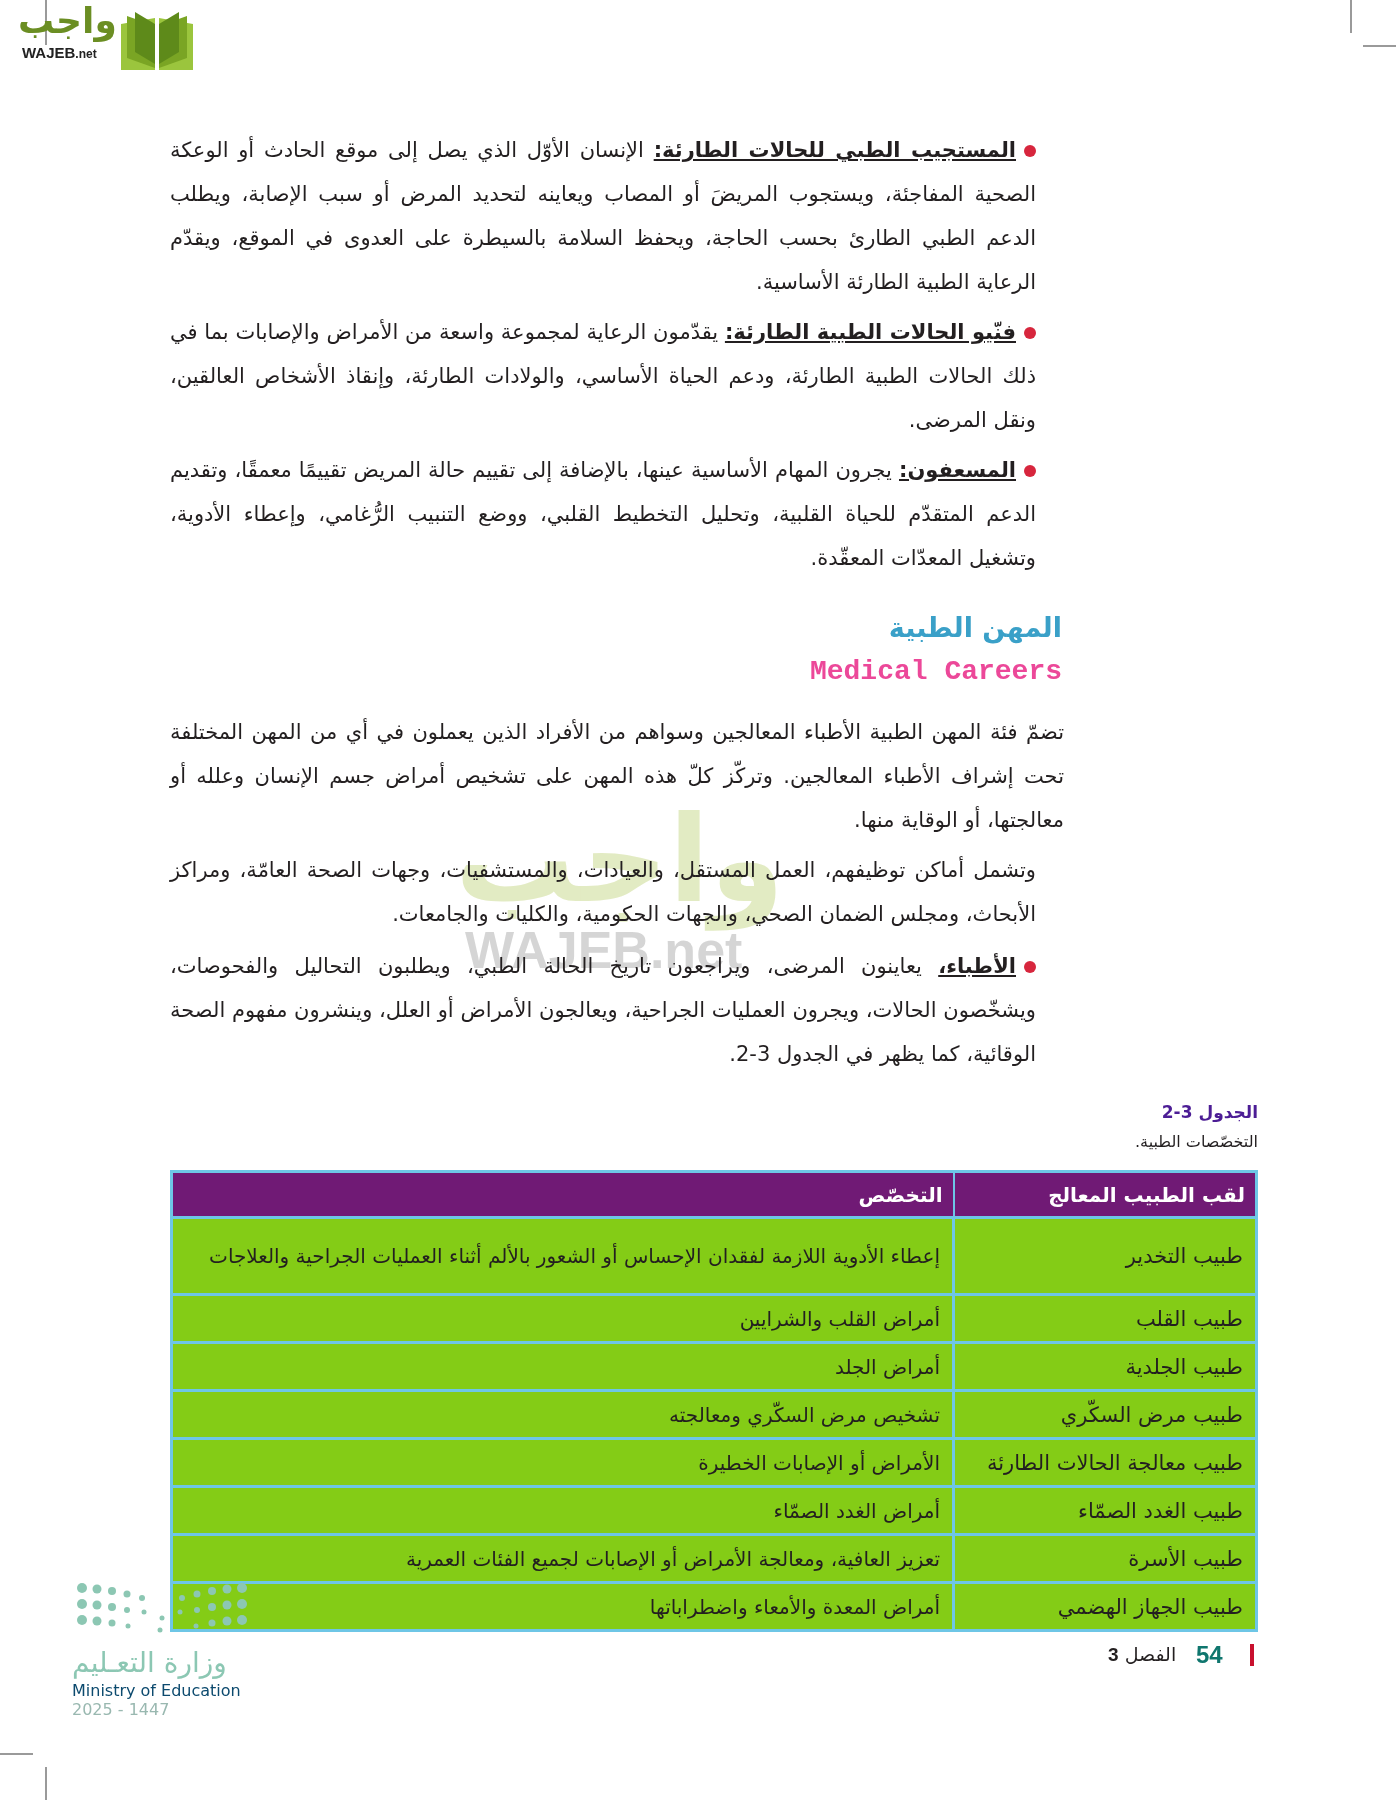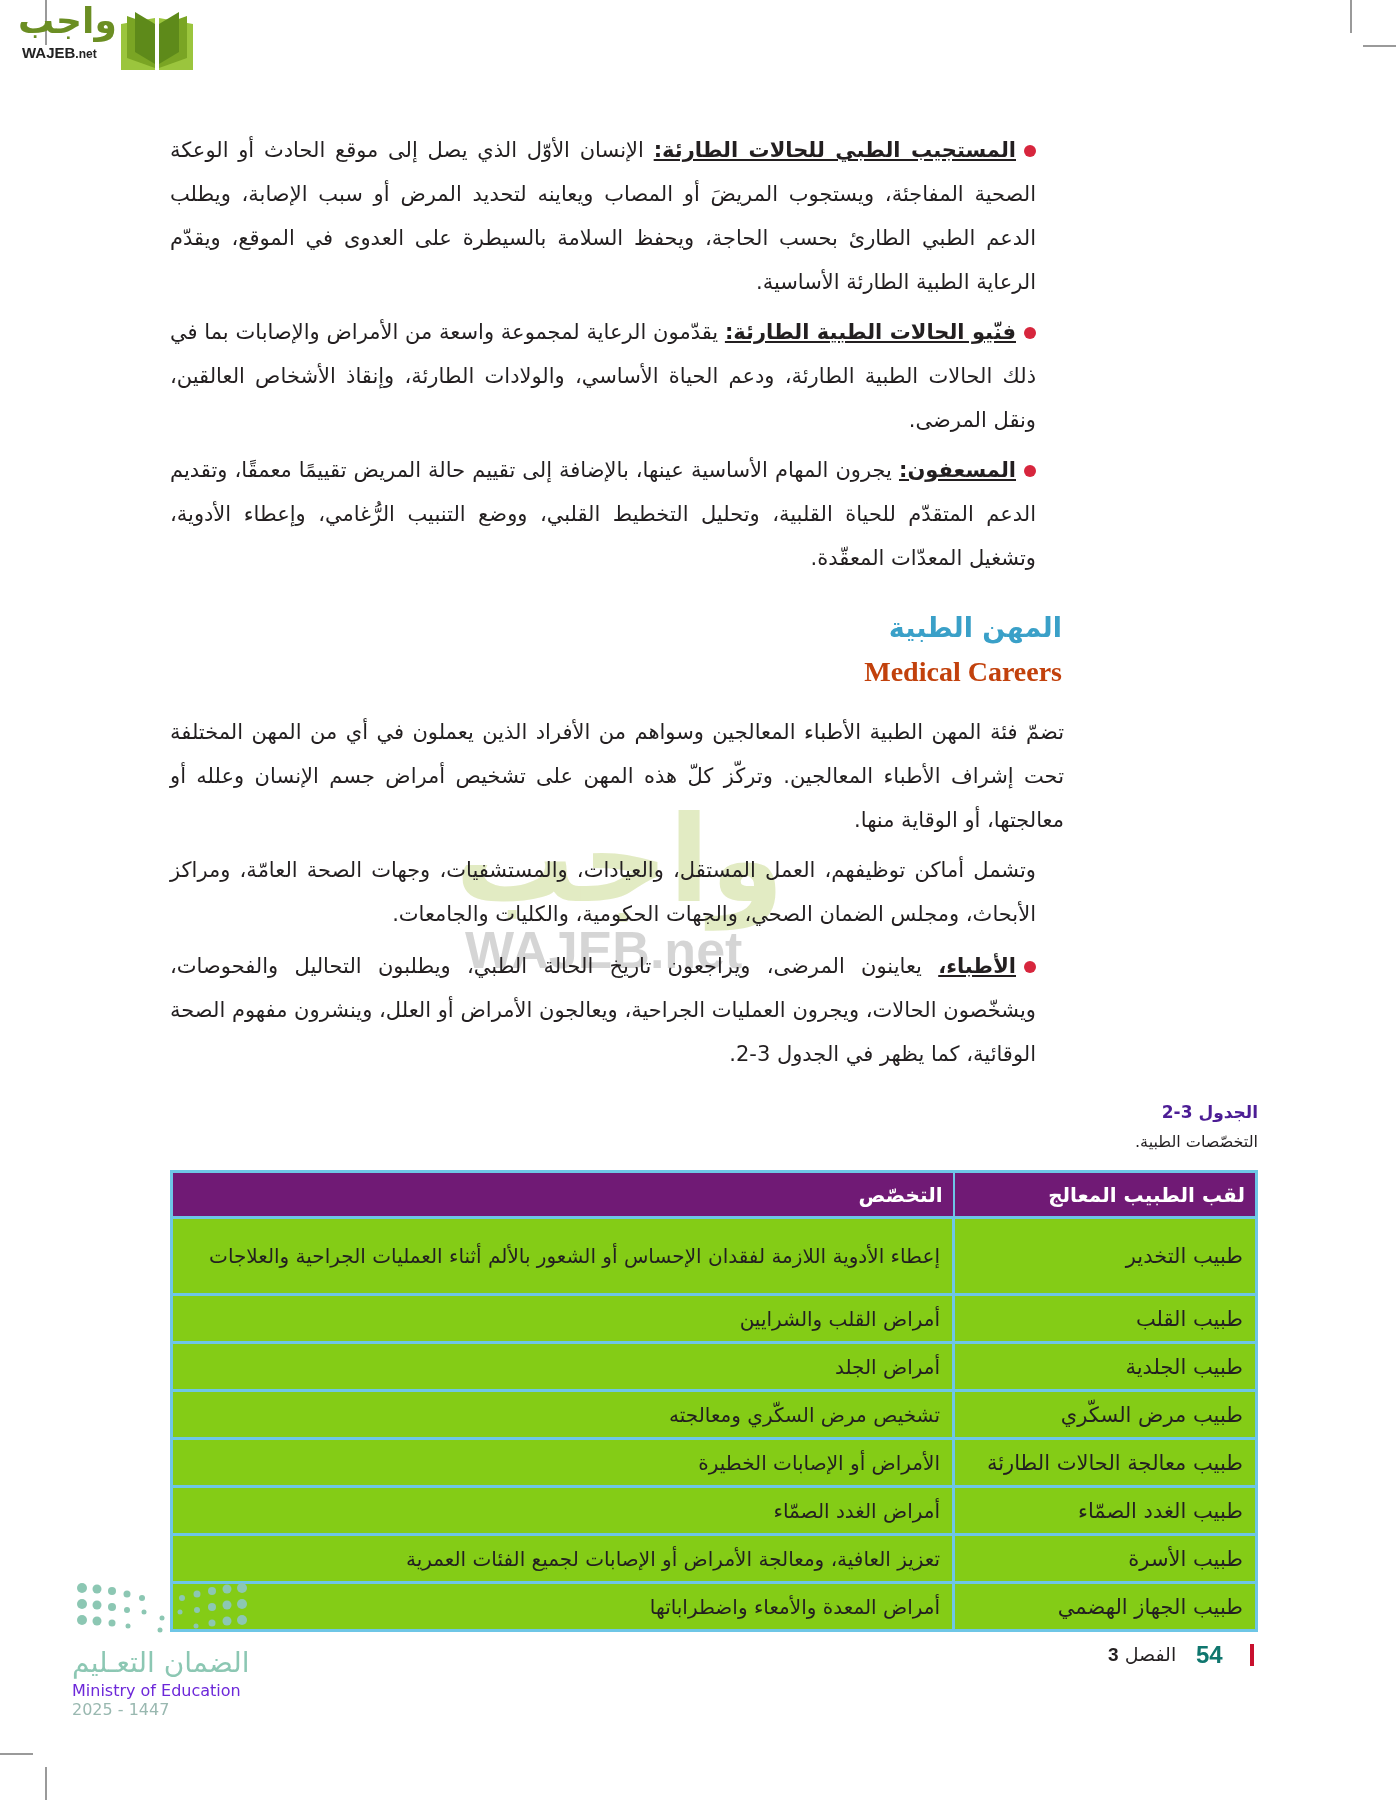--- a/index.html
+++ b/index.html
@@ -20,21 +20,21 @@
   .para {
     position:absolute; direction:rtl; text-align:justify; text-align-last:right;
     font-size:21px; line-height:44px; color:#231f20;
   }
   .para b { font-weight:bold;text-decoration:underline; }
   .bullet-dot {
     display:inline-block; width:12px; height:12px; border-radius:50%;
     background:#d7263d; margin-left:8px; vertical-align:middle;
   }
   .sec-title-ar { position:absolute; right:334px; top:612px; font-size:27px; font-weight:bold; color:#3aa0c8; direction:rtl; }
-  .sec-title-en { position:absolute; right:334px; top:656px; font-size:28px; font-weight:bold; color:#c2410c; font-family:Liberation Serif, serif; }
+  .sec-title-en { position:absolute; right:334px; top:656px; font-size:28px; font-weight:bold; color:#ec4899; font-family:Liberation Mono, monospace; }
 
   .tbl-caption-title { position:absolute; right:138px; top:1102px; font-size:17px; font-weight:bold; color:#4c1d95; direction:rtl;text-align:right; }
   .tbl-caption-sub { position:absolute; right:138px; top:1132px; font-size:16px; color:#231f20; direction:rtl; }
 
   table.spec {
     position:absolute; left:170px; top:1170px; width:1088px;
     border-collapse:collapse; direction:rtl; font-size:20px;
     border:3px solid #6ec6e6;
   }
   table.spec th {
@@ -50,21 +50,21 @@
   table.spec tr.tall td { height:66px; }
 
   .footer-bar { position:absolute; left:1250px; top:1644px; width:4px; height:22px; background:#c8102e; }
   .footer-page { position:absolute; left:1196px; top:1641px; font-size:24px; font-weight:bold; color:#0f766e; font-family:"Liberation Sans", sans-serif; }
   .footer-chapter { position:absolute; left:1108px; top:1643px; font-size:19px; color:#231f20; direction:rtl; }
   .footer-chapter b { font-family:"Liberation Sans", sans-serif; }
 
   .moe { position:absolute; left:72px; top:1578px; width:190px; }
   .moe-dots { width:180px; height:60px; }
   .moe-ar { font-size:28px; color:#8cc7b3; direction:rtl; text-align:left; margin-top:4px; letter-spacing:1px; }
-  .moe-en { font-size:16px; color:#6d28d9; font-family:"DejaVu Sans", sans-serif; margin-top:2px; }
+  .moe-en { font-size:16px; color:#0c4a6e; font-family:"DejaVu Sans", sans-serif; margin-top:2px; }
   .moe-year { font-size:16px; color:#99b8b0; font-family:"DejaVu Sans", sans-serif; }
 
   .watermark { position:absolute; left:455px; top:800px; width:320px; height:190px; opacity:0.28; pointer-events:none; }
   .wm-ar { position:absolute; left:0; top:0; font-size:120px; font-weight:bold; color:#9bb82a; direction:rtl; line-height:1; }
   .wm-en { position:absolute; left:10px; top:120px; font-size:52px; font-weight:bold; color:#6b6b6b; font-family:"Liberation Sans", sans-serif; }
 </style>
 </head>
 <body>
 
 <div class="crop" style="left:1350px; top:0; width:2px; height:33px;"></div>
@@ -187,20 +187,20 @@
         <circle cx="140" cy="29" r="4"></circle>
         <circle cx="125" cy="32" r="3"></circle>
         <circle cx="108" cy="34" r="2.5"></circle>
       <circle cx="170" cy="42" r="5"></circle>
         <circle cx="155" cy="43" r="4.5"></circle>
         <circle cx="140" cy="45" r="3.5"></circle>
         <circle cx="124" cy="48" r="2.5"></circle>
         <circle cx="90" cy="40" r="2.5"></circle>
     </g>
   </svg>
-  <div class="moe-ar">الضمان التعـليم</div>
+  <div class="moe-ar">وزارة التعـليم</div>
   <div class="moe-en">Ministry of Education</div>
   <div class="moe-year">2025 - 1447</div>
 </div>
 
 <div class="footer-bar"></div>
 <div class="footer-page">54</div>
 <div class="footer-chapter"><span>الفصل</span> <b>3</b></div>
 
 </body></html>

